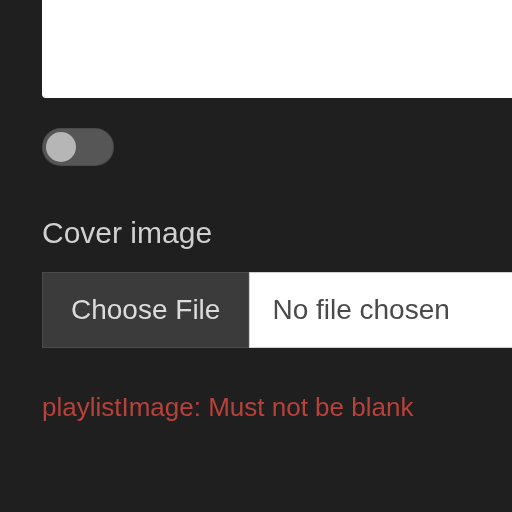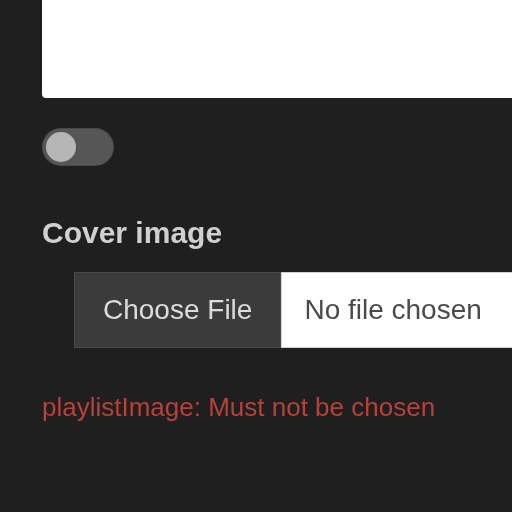--- a/index.html
+++ b/index.html
@@ -51,21 +51,21 @@
     font-size: 30px;
     font-weight: 500;
     color: #e6e6e6;
   }
   .section-label {
     position: absolute;
     left: 42px;
     top: 216px;
     font-size: 30px;
     color: #d0d0d0;
-    font-weight: 700;
+    font-weight: 400;
   }
   .file-row {
     position: absolute;
     left: 42px;
     top: 272px;
     display: flex;
     height: 76px;
     width: 550px;
   }
   .choose-btn {
@@ -73,21 +73,20 @@
     color: #dcdcdc;
     font-size: 28px;
     display: flex;
     align-items: center;
     justify-content: center;
     padding: 0 28px;
     border: 1px solid #4a4a4a;
     cursor: pointer;
     font-weight: 400;
     white-space: nowrap;
-    margin-left: 32px;
   }
   .file-status {
     background: #ffffff;
     color: #4a4a4a;
     font-size: 28px;
     display: flex;
     align-items: center;
     padding: 0 22px;
     border: 1px solid #cfcfcf;
     flex: 1;
@@ -114,13 +113,13 @@
   </div>
 </div>
 
 <div class="section-label">Cover image</div>
 
 <div class="file-row">
   <div class="choose-btn">Choose File</div>
   <div class="file-status">No file chosen</div>
 </div>
 
-<div class="error-msg">playlistImage: Must not be chosen</div>
+<div class="error-msg">playlistImage: Must not be blank</div>
 
 </body></html>

